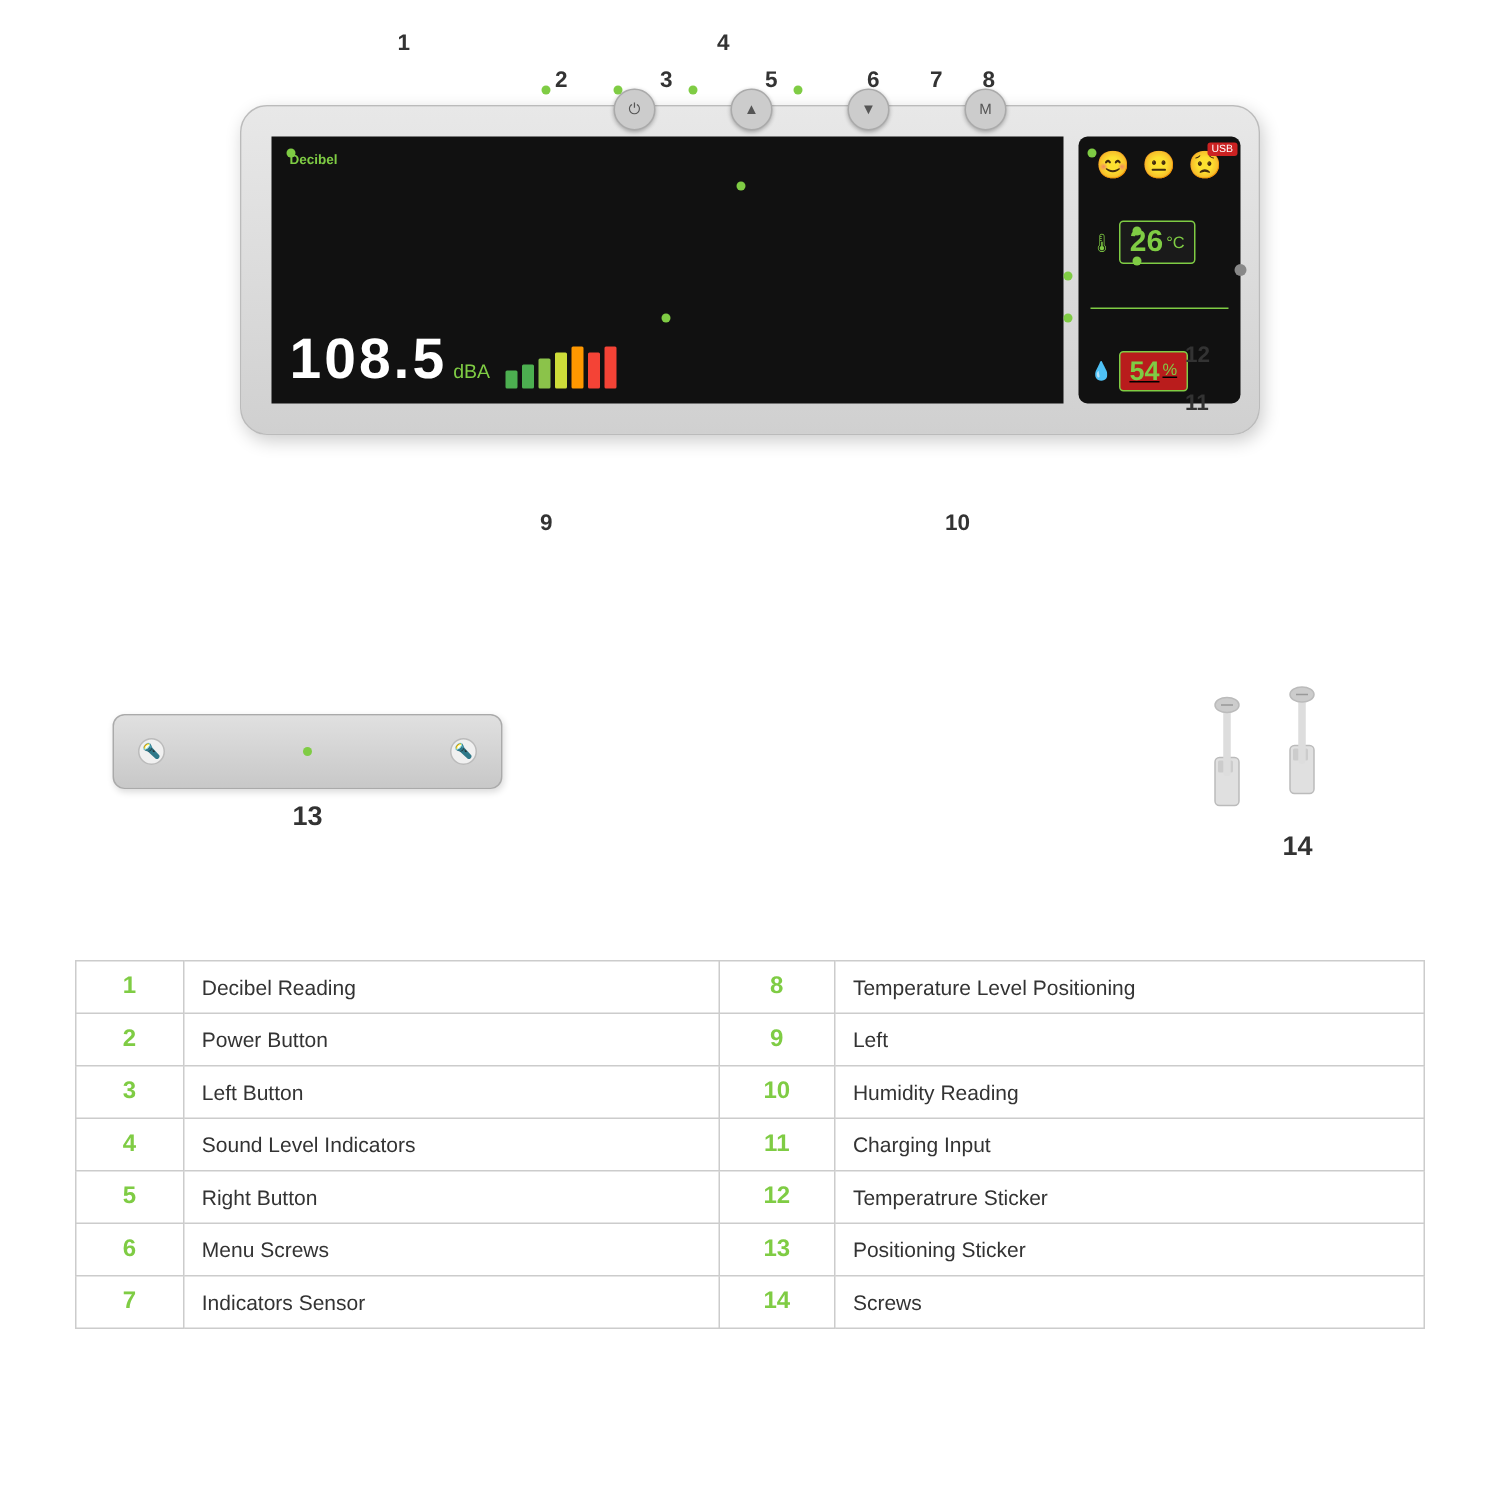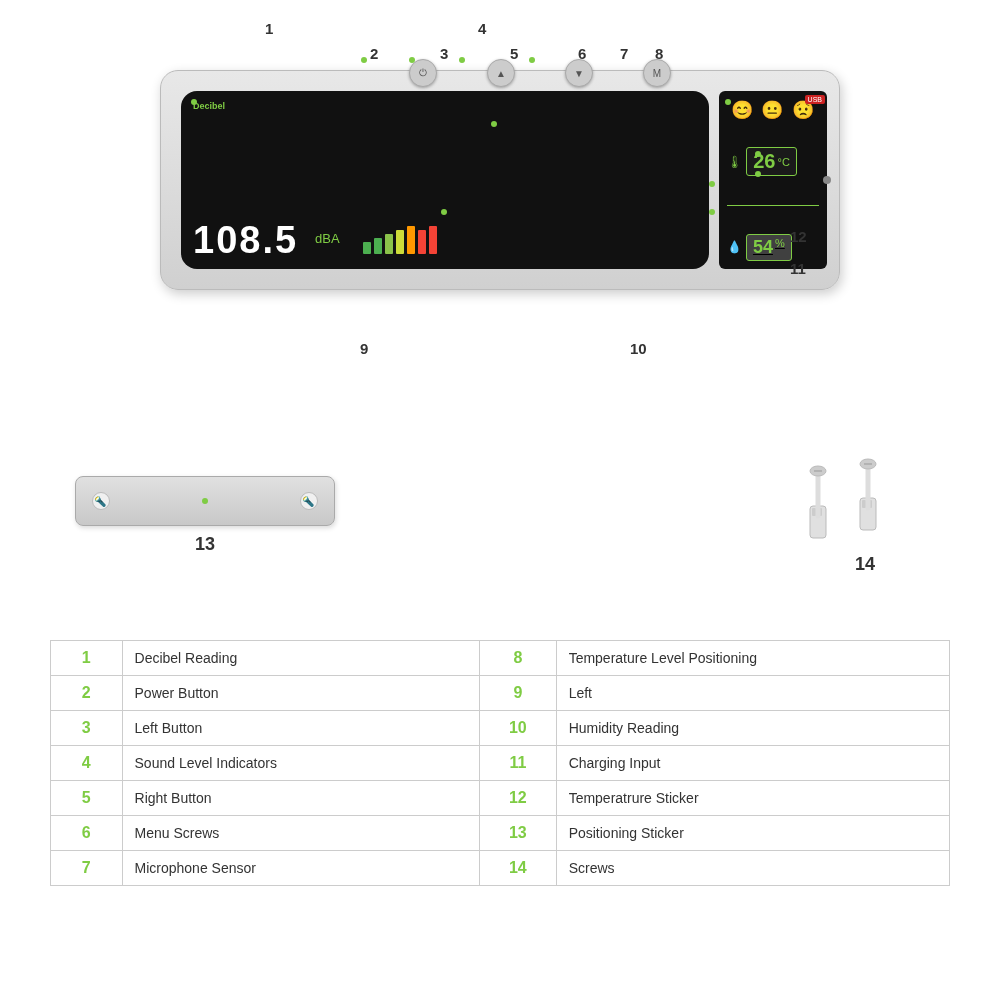--- a/index.html
+++ b/index.html
@@ -64,37 +64,37 @@
     }
 
     
     .device-screen {
       position: absolute;
       top: 20px;
       left: 20px;
       right: 130px;
       bottom: 20px;
       background: #111;
-      border-radius: 16px;
+      border-radius: 0;
       padding: 10px 12px;
       display: flex;
       flex-direction: column;
       justify-content: space-between;
     }
 
     .screen-label {
       color: #7fcc44;
       font-size: 9px;
       font-weight: bold;
     }
 
     .decibel-row {
       display: flex;
-      align-items: center;
-      gap: 17px;
+      align-items: flex-end;
+      gap: 4px;
     }
 
     .decibel-value {
       color: #fff;
       font-size: 38px;
       font-weight: bold;
       line-height: 1;
       letter-spacing: 2px;
     }
 
@@ -348,21 +348,21 @@
             <div style="background:#1a1a1a; border:1px solid #7fcc44; border-radius:3px; padding:2px 6px; display:flex; align-items:center; gap:2px;">
               <span style="color:#7fcc44; font-size:20px; font-weight:bold;">26</span>
               <span style="color:#7fcc44; font-size:11px;">°C</span>
             </div>
           </div>
 
           <div style="height:1px; background:#7fcc44; margin:2px 0;"></div>
 
           <div class="humidity-row">
             <span class="humidity-icon">💧</span>
-            <div style="background:#404040; border:1px solid #7fcc44; border-radius:3px; padding:2px 6px; display:flex; align-items:flex-start; gap:2px;text-decoration:underline;">
+            <div style="background:#b91c1c; border:1px solid #7fcc44; border-radius:3px; padding:2px 6px; display:flex; align-items:center; gap:2px;text-decoration:underline;">
               <span style="color:#7fcc44; font-size:18px; font-weight:bold;">54</span>
               <span style="color:#7fcc44; font-size:11px;">%</span>
             </div>
           </div>
 
           <div class="connector-dot"></div>
         </div>
 
         <div class="green-dot" style="top:28px; left:30px;"></div>
         <div class="green-dot" style="top:-14px; left:200px;"></div>
@@ -456,21 +456,21 @@
       <td class="label-cell2">Temperatrure Sticker</td>
     </tr>
           <tr>
       <td class="num-cell">6</td>
       <td class="label-cell">Menu Screws</td>
       <td class="num-cell2">13</td>
       <td class="label-cell2">Positioning Sticker</td>
     </tr>
           <tr>
       <td class="num-cell">7</td>
-      <td class="label-cell">Microphone Sensor</td>
+      <td class="label-cell">Indicators Sensor</td>
       <td class="num-cell2">14</td>
       <td class="label-cell2">Screws</td>
     </tr>
         </tbody>
     </table>
   </div>
 
 </div>
 
 </body></html>

